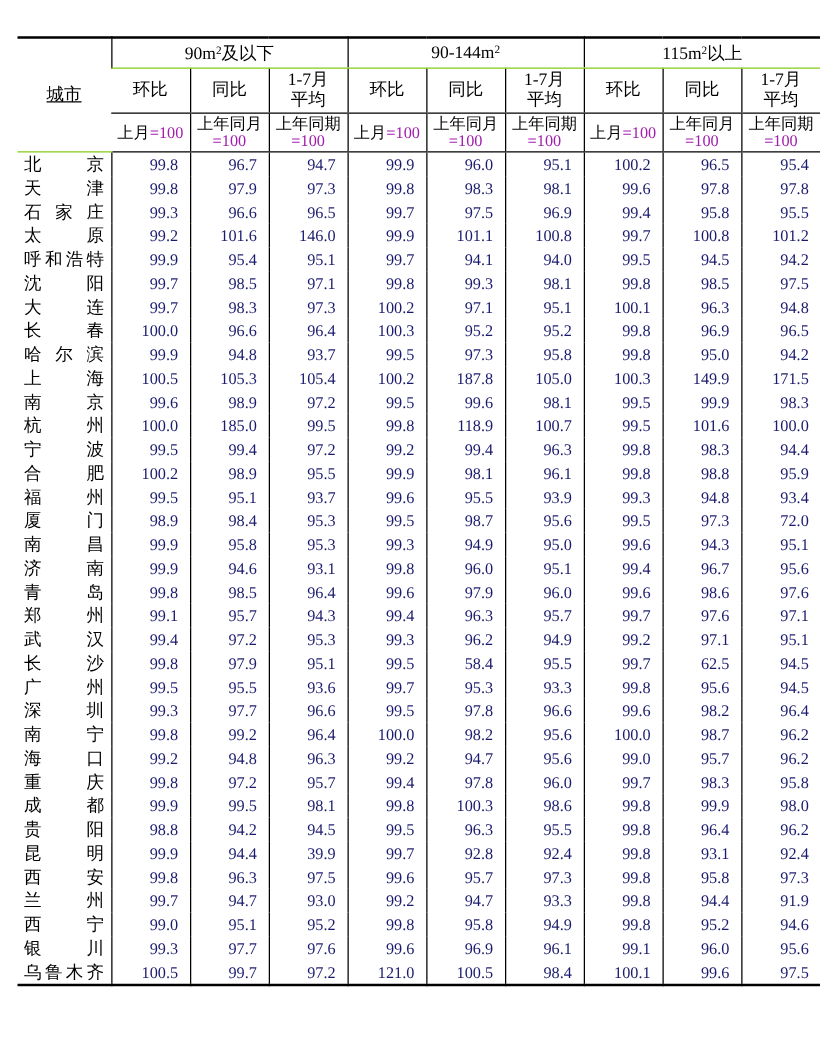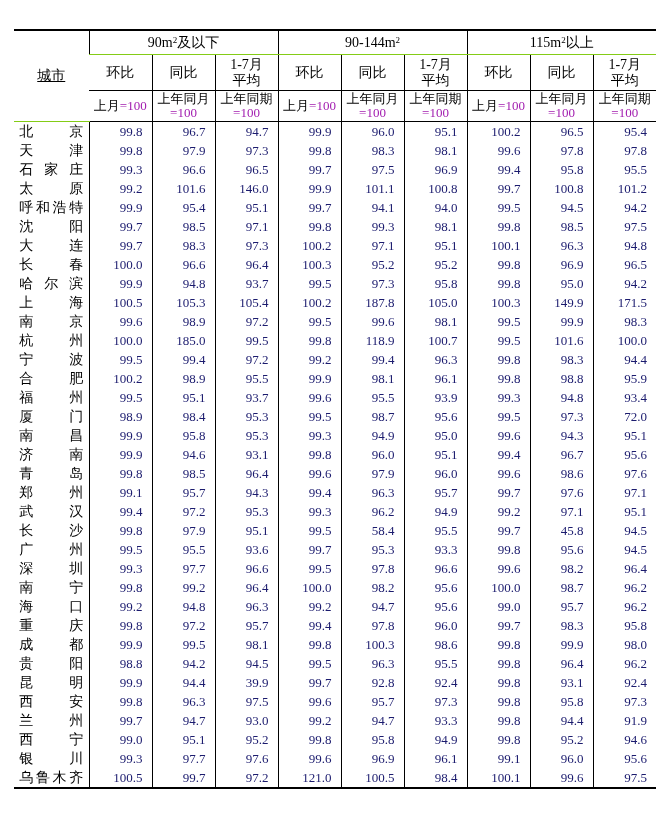--- a/index.html
+++ b/index.html
@@ -548,21 +548,21 @@
               <span>沙</span>
             </span>
           </td>
           <td class="num">99.8</td>
           <td class="num">97.9</td>
           <td class="num">95.1</td>
           <td class="num">99.5</td>
           <td class="num">58.4</td>
           <td class="num">95.5</td>
           <td class="num">99.7</td>
-          <td class="num">45.8</td>
+          <td class="num">62.5</td>
           <td class="num">94.5</td>
         </tr>
         <tr>
           <td class="city-cell">
             <span class="city-name">
               <span>广</span>
               <span>州</span>
             </span>
           </td>
           <td class="num">99.5</td>

